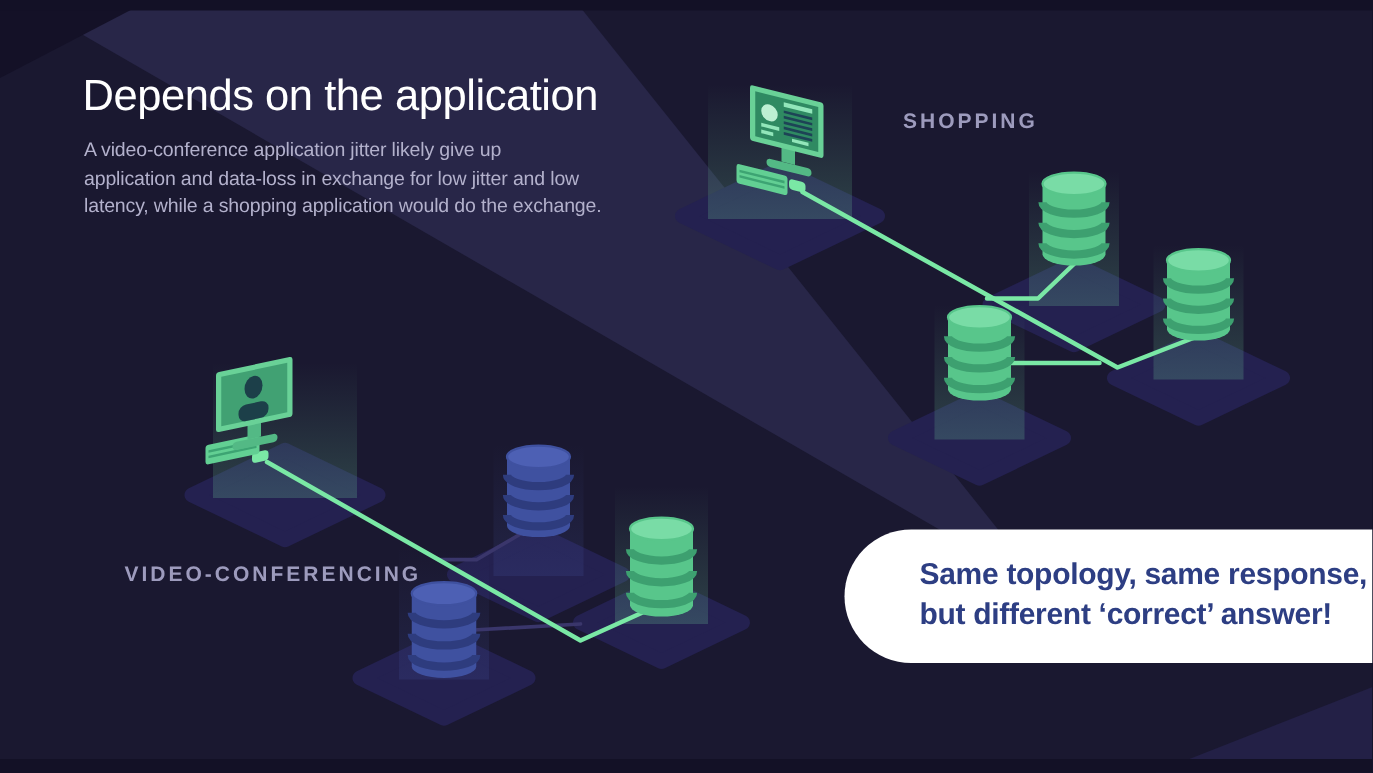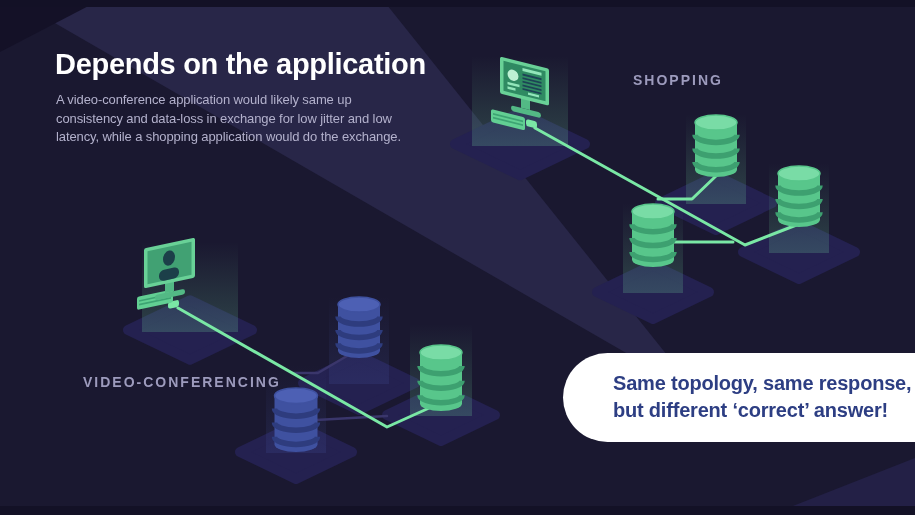--- a/index.html
+++ b/index.html
@@ -6,32 +6,32 @@
   .slide{
     position:relative;width:915px;height:515px;overflow:hidden;
     background:var(--bg-dark,#1a1830);
     font-family:"Liberation Sans", sans-serif;
   }
   #scene{position:absolute;left:0;top:0;z-index:1;}
   .txt{position:absolute;z-index:3;}
   .title{
     left:55px;top:48px;
     color:var(--title-text,#fff);
-    font-size:29px;font-weight:700;letter-spacing:-0.3px;
+    font-size:29px;font-weight:400;letter-spacing:-0.3px;
   }
   .paragraph{
     left:56px;top:91px;width:380px;
     color:var(--body-text,#b3b1cc);
     font-size:13px;line-height:18.5px;font-weight:400;letter-spacing:-0.1px;
   }
   .cluster-label{
     color:var(--label-text,#9d9bbd);
     font-size:14px;font-weight:700;letter-spacing:2px;
   }
-  .label-shopping{left:602px;top:72px;margin-left:31px;}
+  .label-shopping{left:602px;top:72px;}
   .label-vc{left:55px;top:374px;margin-left:28px;}
   .callout{
     position:absolute;z-index:4;
     left:563px;top:353px;width:372px;height:89px;
     background:var(--callout-bg,#fff);
     border-radius:45px 0 0 45px;
     box-sizing:border-box;
     padding:17px 0 0 50px;
   }
   .callout div{
@@ -163,22 +163,22 @@
         <path d="M 420 366.12 A 21 7.56 0 0 0 462 366.12" fill="none" stroke="#3da070" stroke-width="5.5"></path>
         <path d="M 420 380.64 A 21 7.56 0 0 0 462 380.64" fill="none" stroke="#3da070" stroke-width="5.5"></path>
         <path d="M 420 395.16 A 21 7.56 0 0 0 462 395.16" fill="none" stroke="#3da070" stroke-width="5.5"></path>
         <ellipse cx="441" cy="352.56" rx="21" ry="7.56" fill="#79dca6" stroke="#58c68b" stroke-width="1.5"></ellipse>
       </g>
     </svg>
 
   <div class="txt title">Depends on the application</div>
 
   <div class="txt paragraph">
-    <div>A video-conference application would likely same up</div>
-    <div>consistency and data-loss in exchange for low jitter and low</div>
+    <div>A video-conference application jitter likely give up</div>
+    <div>application and data-loss in exchange for low jitter and low</div>
     <div>latency, while a shopping application would do the exchange.</div>
   </div>
 
   <div class="txt cluster-label label-shopping">SHOPPING</div>
 
   <div class="txt cluster-label label-vc">VIDEO-CONFERENCING</div>
 
   <div class="callout">
     <div>Same topology, same response,</div>
     <div>but different ‘correct’ answer!</div>

